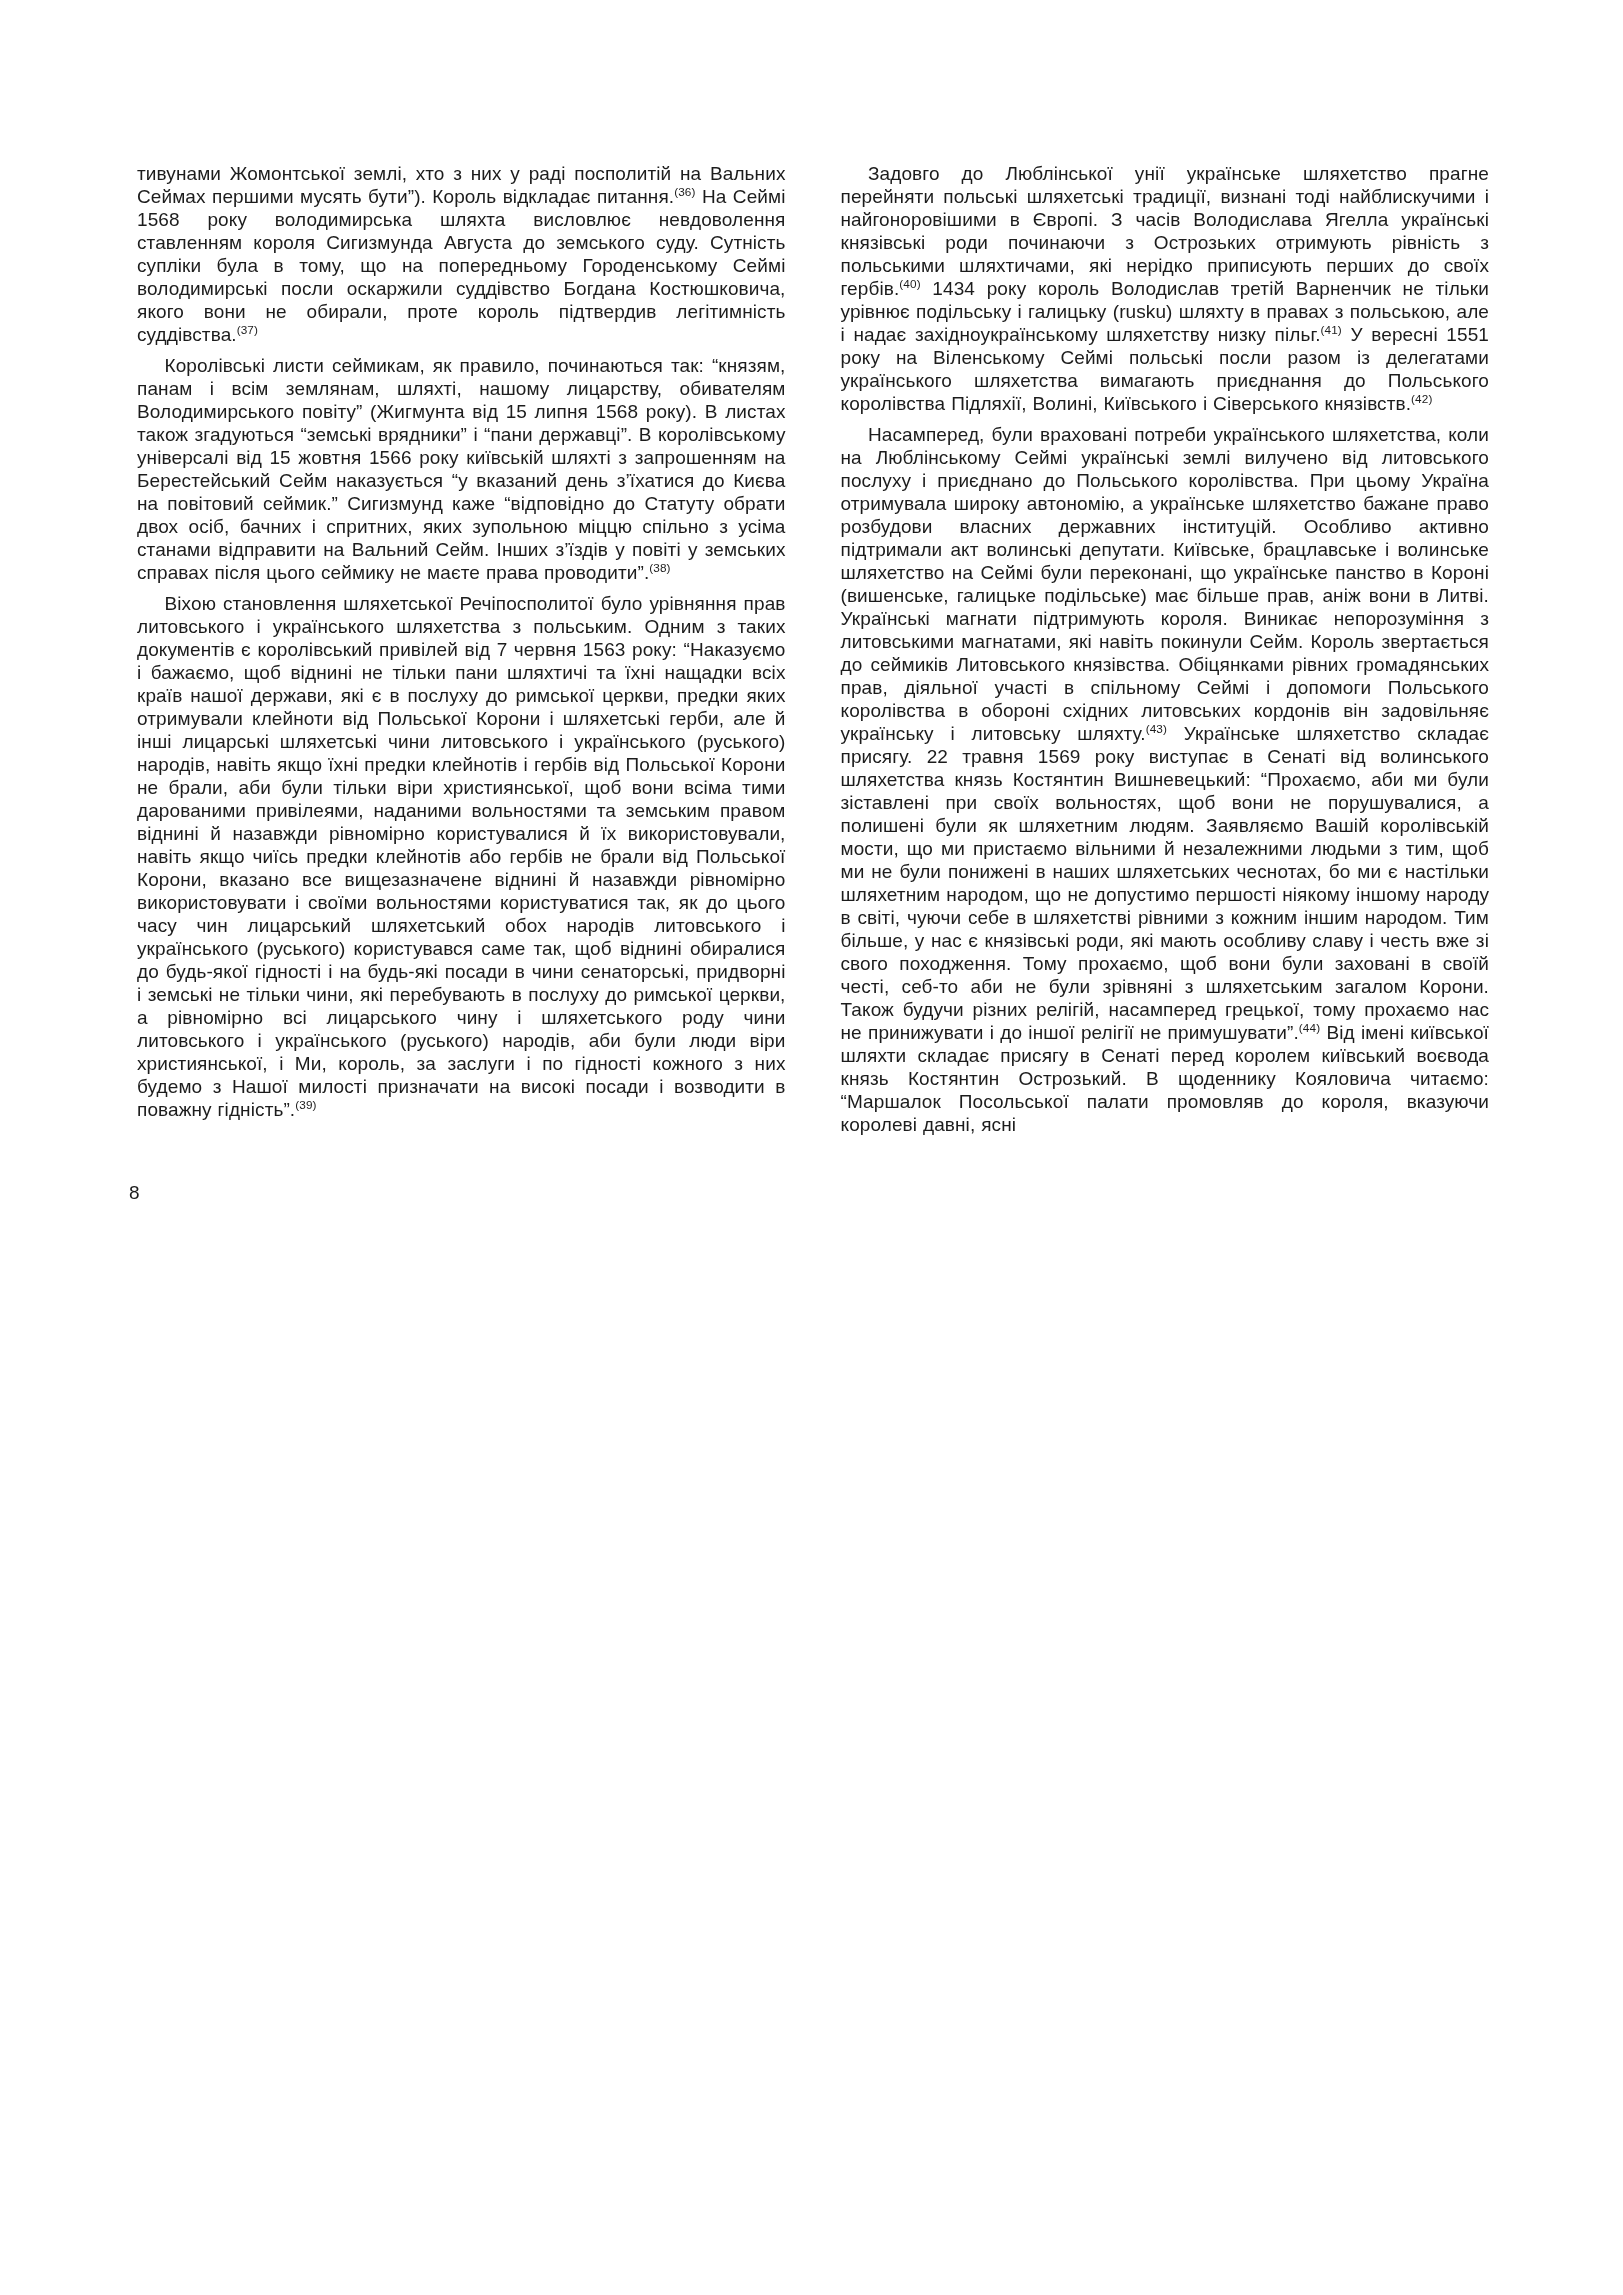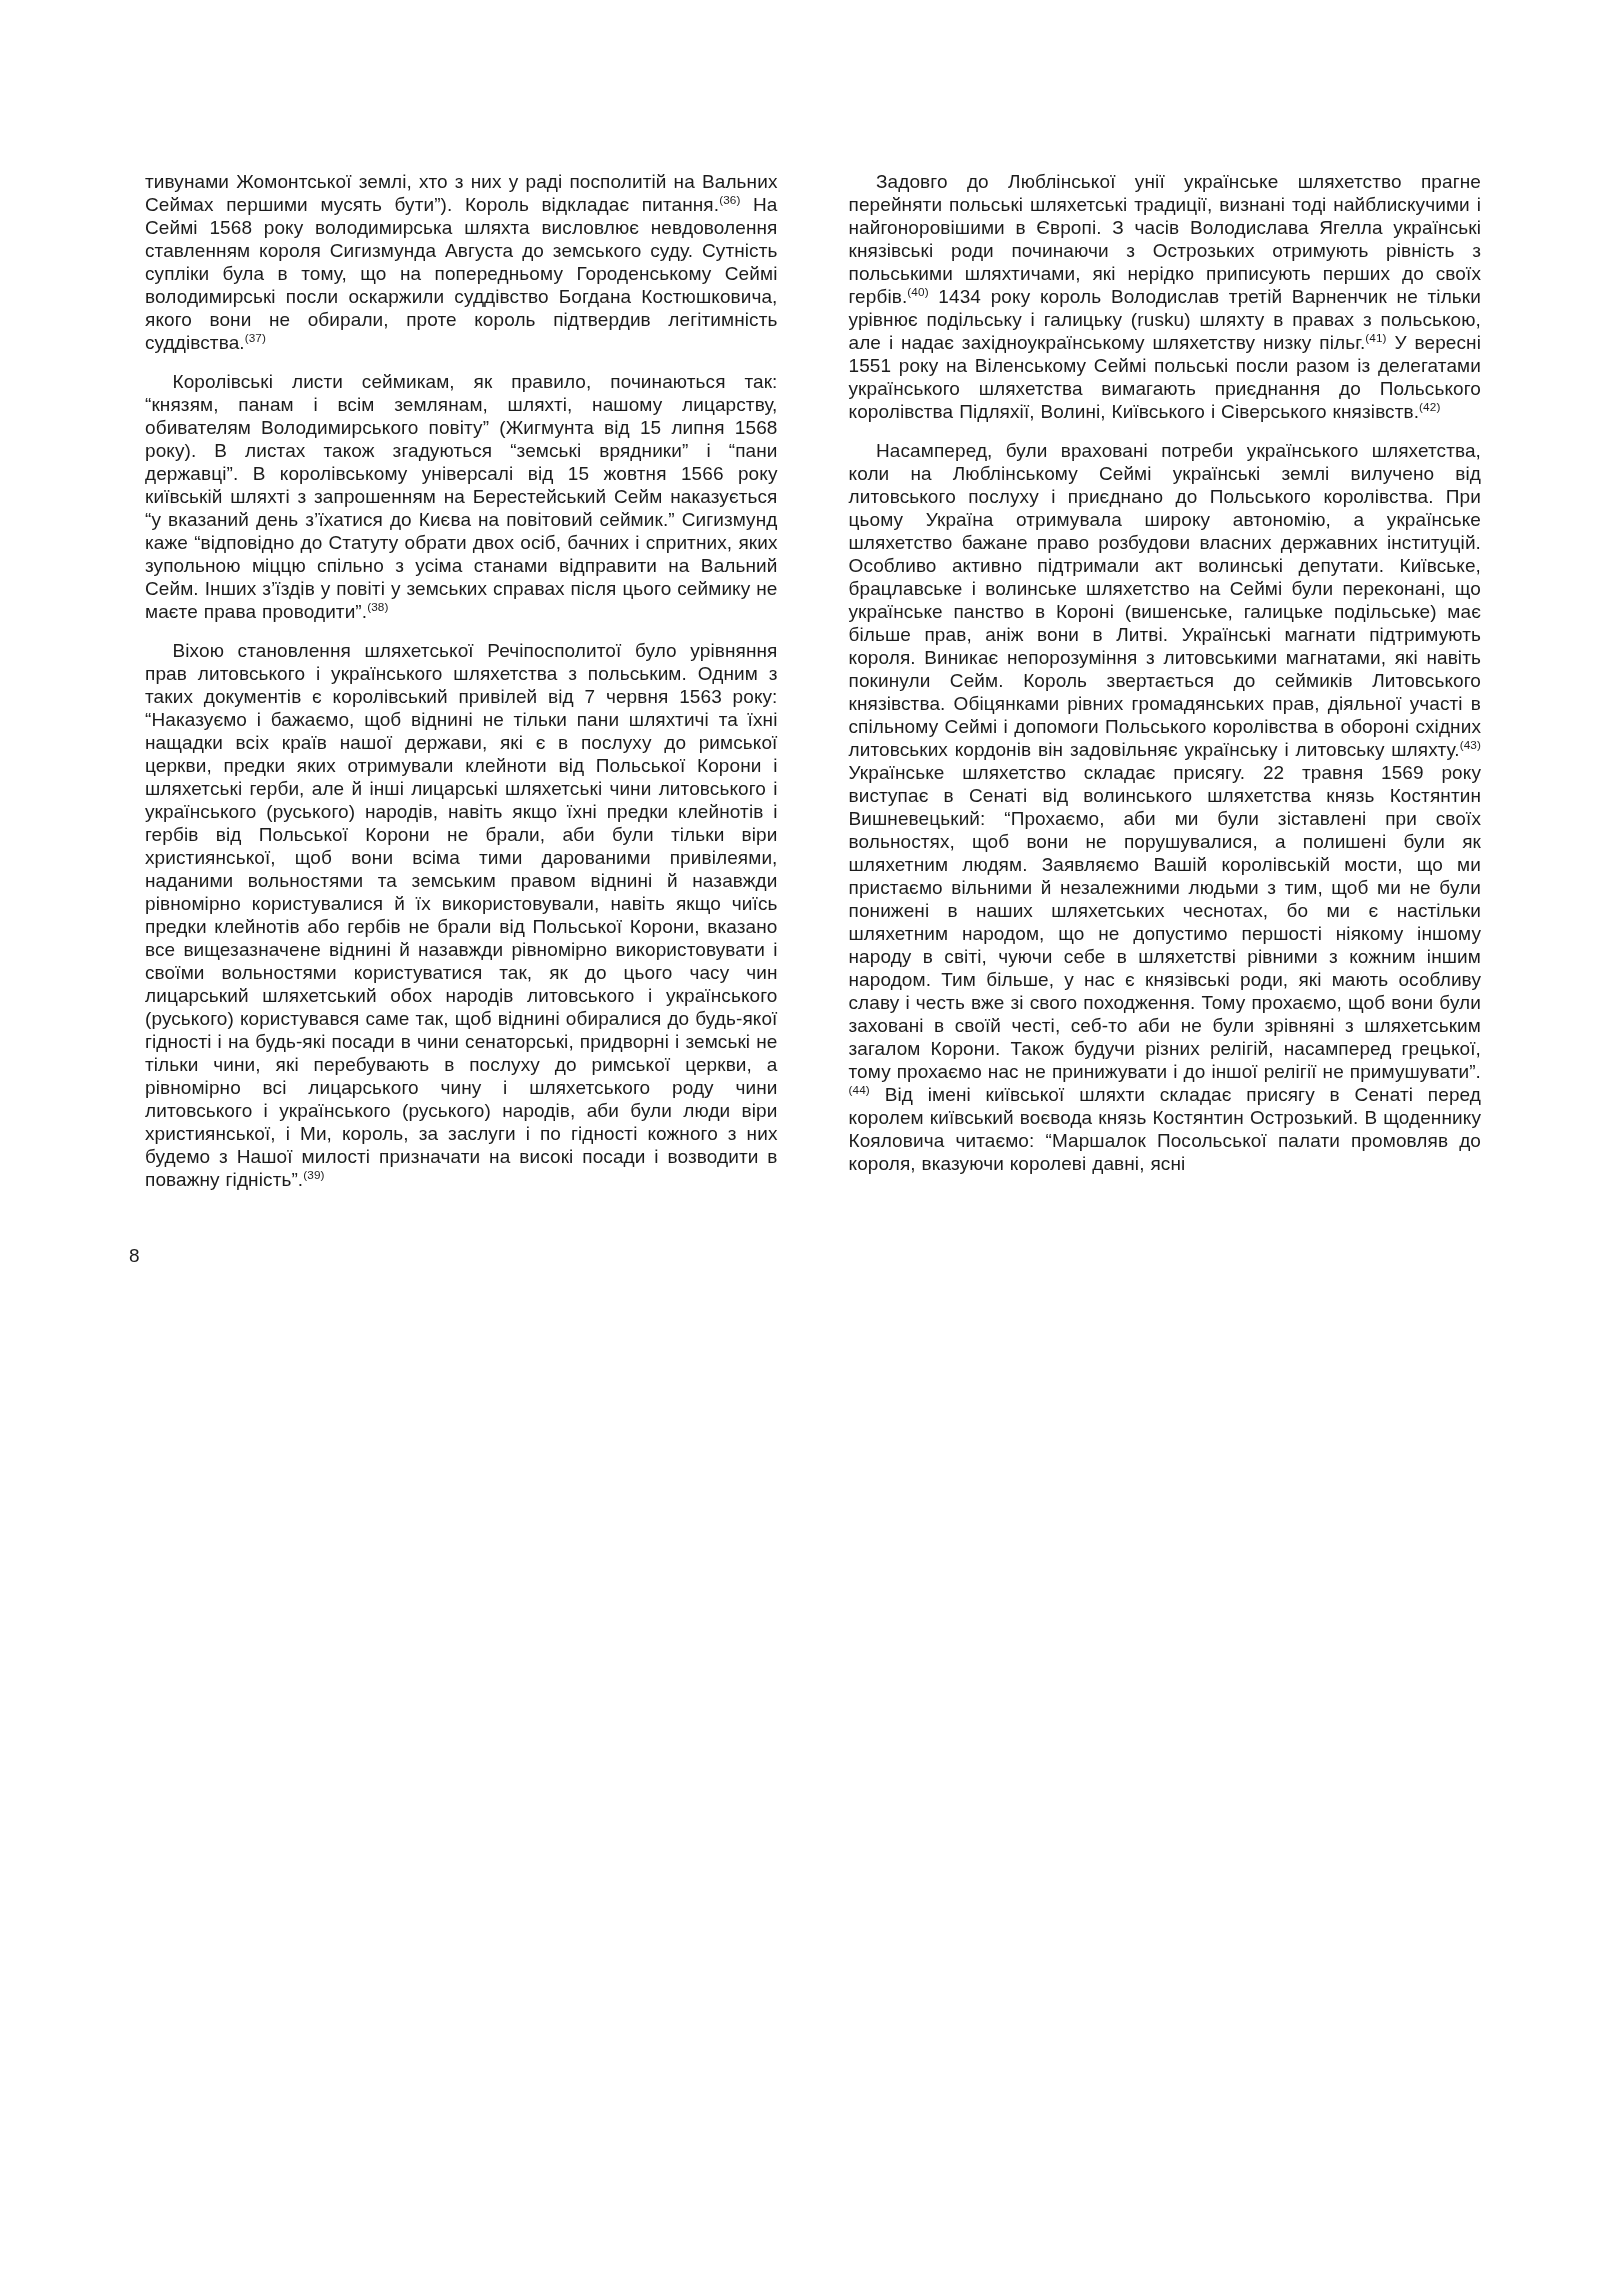--- a/index.html
+++ b/index.html
@@ -29,21 +29,21 @@
   }
   .column {
     width: 665px;
     font-size: 19px;
     line-height: 23px;
     text-align: justify;
     letter-spacing: 0.1px;
     word-spacing: 0.5px;
   }
   .column p {
-    margin: 16px;
+    margin: 8px;
     text-indent: 27.5px;
   }
   .column p.no-indent {
     text-indent: 0;
   }
   sup.fnref {
     font-size: 0.62em;
     line-height: 0;
     vertical-align: super;
   }

